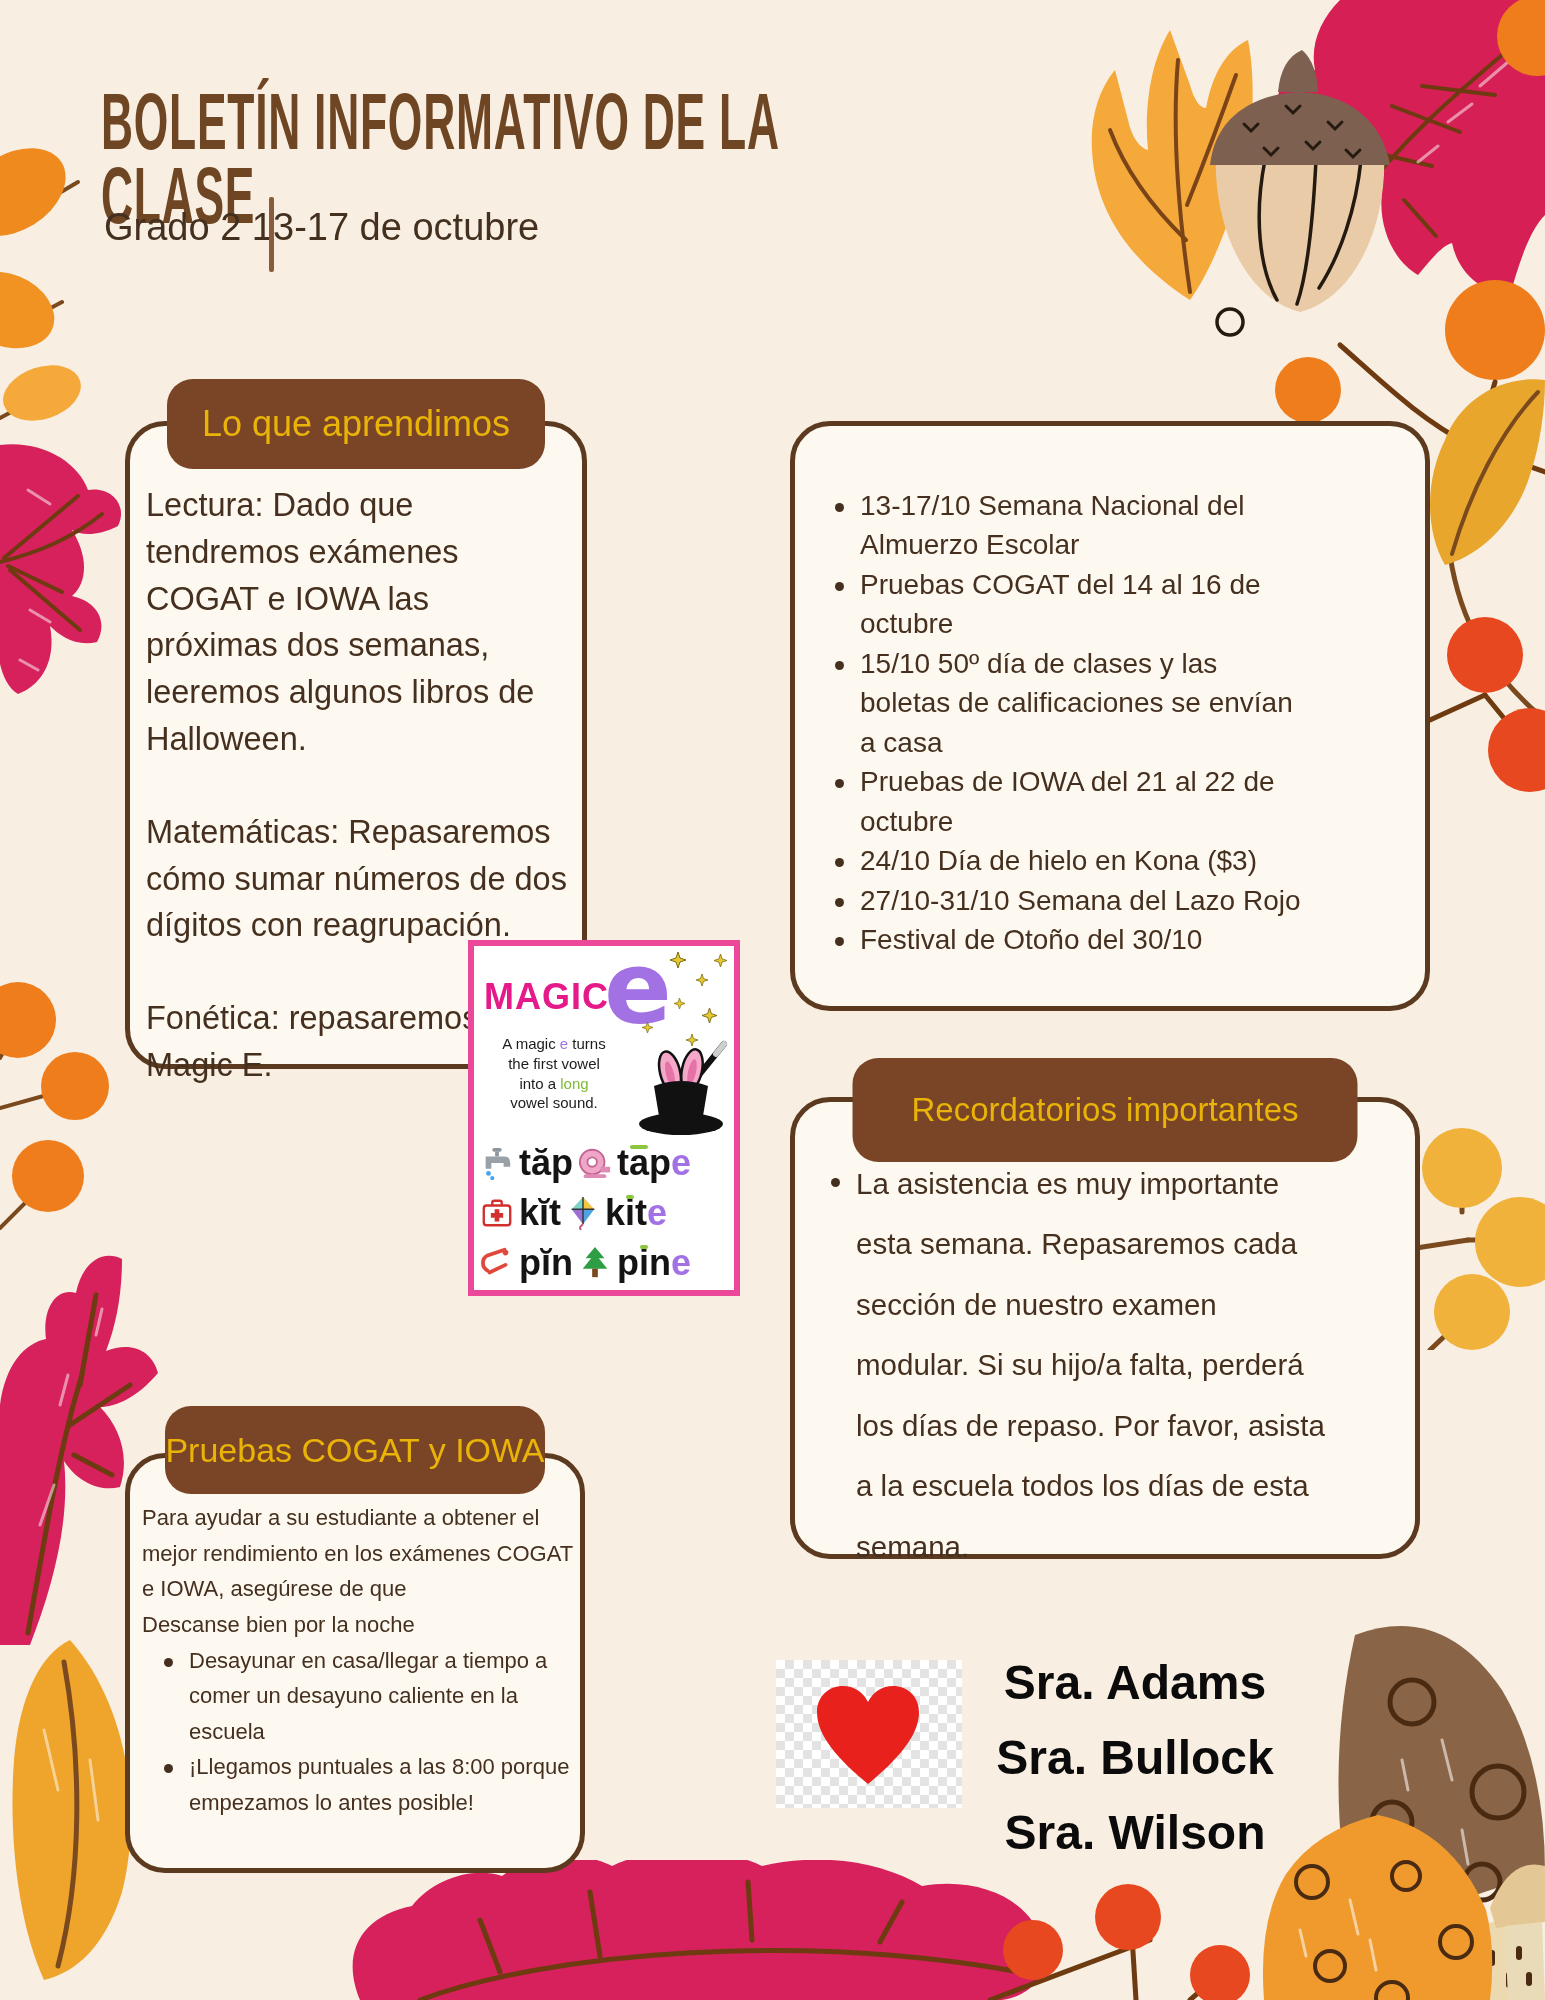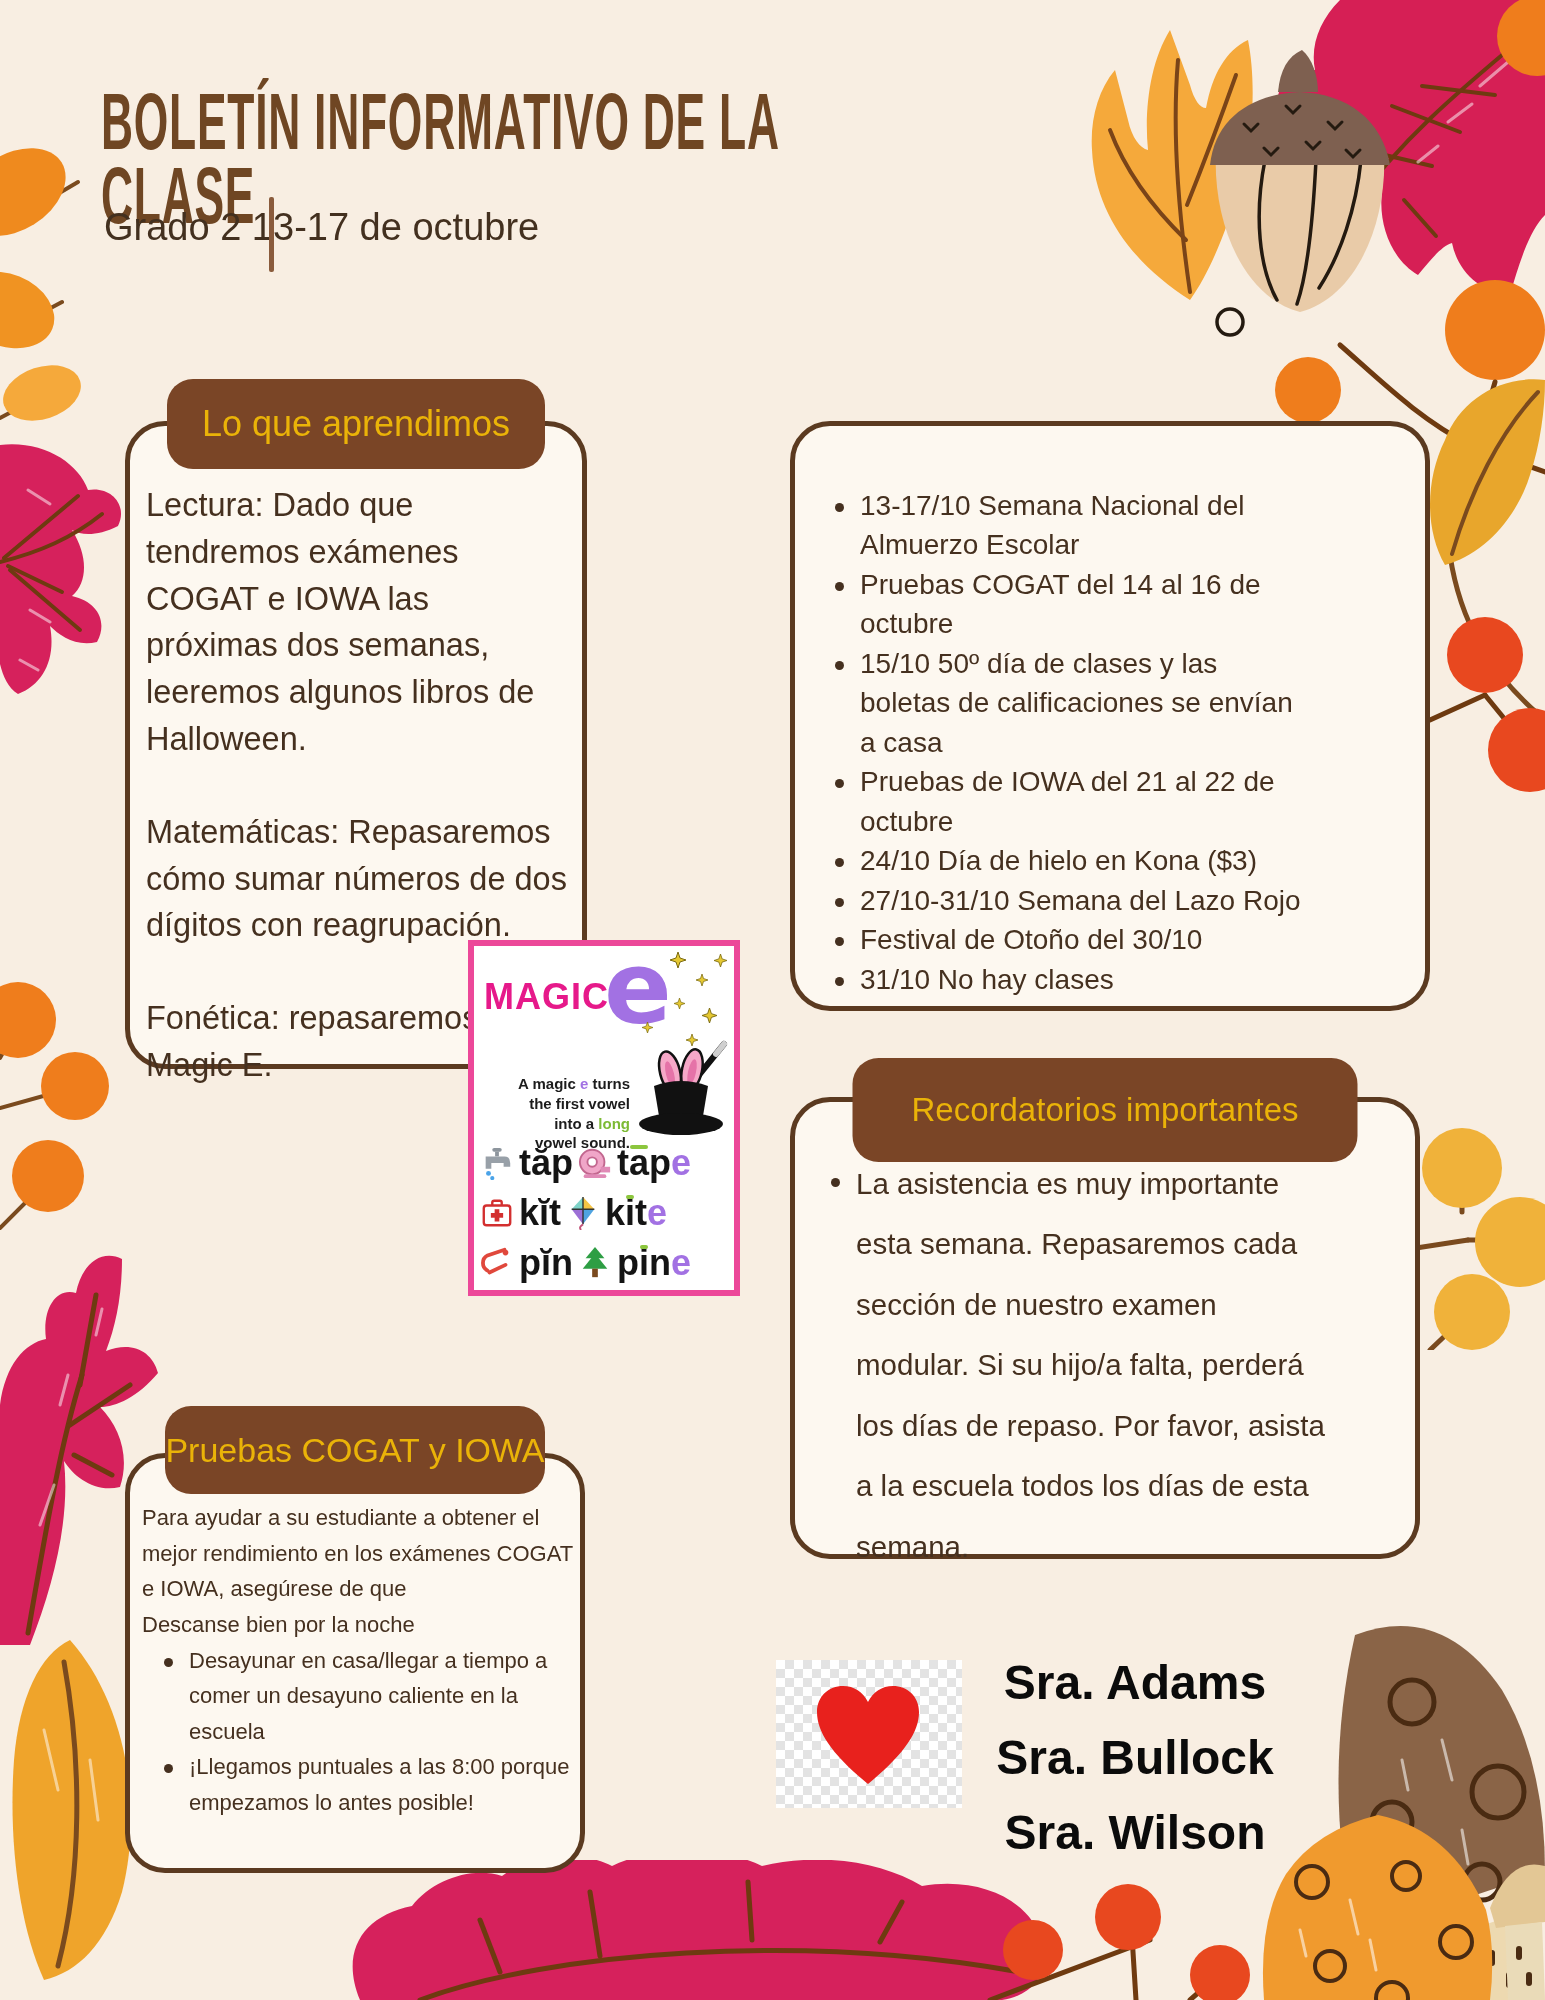--- a/index.html
+++ b/index.html
@@ -34,22 +34,22 @@
   .li{display:flex;gap:16px;}
   .dot{flex:0 0 9px;width:9px;height:9px;border-radius:50%;background:#45301F;margin-top:17px;}
   .box-pru .dot{margin-top:15px;margin-left:22px;}
   .box-imp .dot{margin-top:24px;}
   
   .magic{position:absolute;left:468px;top:940px;width:260px;height:344px;background:#ffffff;
       border:6px solid #ec4899;z-index:5;font-family:"Liberation Sans",sans-serif;}
   .magic-brand{position:absolute;left:10px;top:30px;font-size:36px;font-weight:800;color:#E6198A;letter-spacing:1px;}
   .magic-big-e{position:absolute;left:130px;top:-16px;font-size:100px;font-weight:700;color:#A271E3;
       font-family:"DejaVu Sans",sans-serif;}
-  .cap{position:absolute;left:4px;top:88px;width:152px;text-align:right;font-size:15px;font-weight:700;
-      color:#1c1c1c;line-height:1.32;margin-top:40px;}
+  .cap{position:absolute;left:4px;top:88px;width:152px;text-align:center;font-size:15px;font-weight:400;
+      color:#1c1c1c;line-height:1.32;}
   .cap .pe{color:#A271E3;} .cap .gr{color:#7DBB35;}
   .mrows{position:absolute;left:6px;top:194px;right:2px;}
   .mrow{display:flex;align-items:center;gap:5px;height:46px;margin-bottom:4px;
       font-size:36px;font-weight:700;color:#141414;}
   .mrow .w{letter-spacing:0px;}
   .pe2{color:#A271E3;}
   .mac{position:relative;}
   .mac::after{content:"";position:absolute;left:1px;right:1px;top:3px;height:4px;background:#8CC63E;border-radius:2px;}
   .star{position:absolute;z-index:6;}
   
@@ -395,24 +395,20 @@
           <span>24/10 Día de hielo en Kona ($3)</span>
         </div>
       <div class="li">
           <span class="dot"></span>
           <span>27/10-31/10 Semana del Lazo Rojo</span>
         </div>
       <div class="li">
           <span class="dot"></span>
           <span>Festival de Otoño del 30/10</span>
         </div>
-      <div class="li">
-          <span class="dot"></span>
-          <span>31/10 No hay clases</span>
-        </div>
     </div>
   </section>
 
   <section class="box box-imp">
     <div class="pill pill-imp">Recordatorios importantes</div>
     <div class="content">
       <div class="li">
           <span class="dot"></span>
           <span>La asistencia es muy importante esta semana. Repasaremos cada sección de nuestro examen modular. Si su hijo/a falta, perderá los días de repaso. Por favor, asista a la escuela todos los días de esta semana.</span>
         </div>

